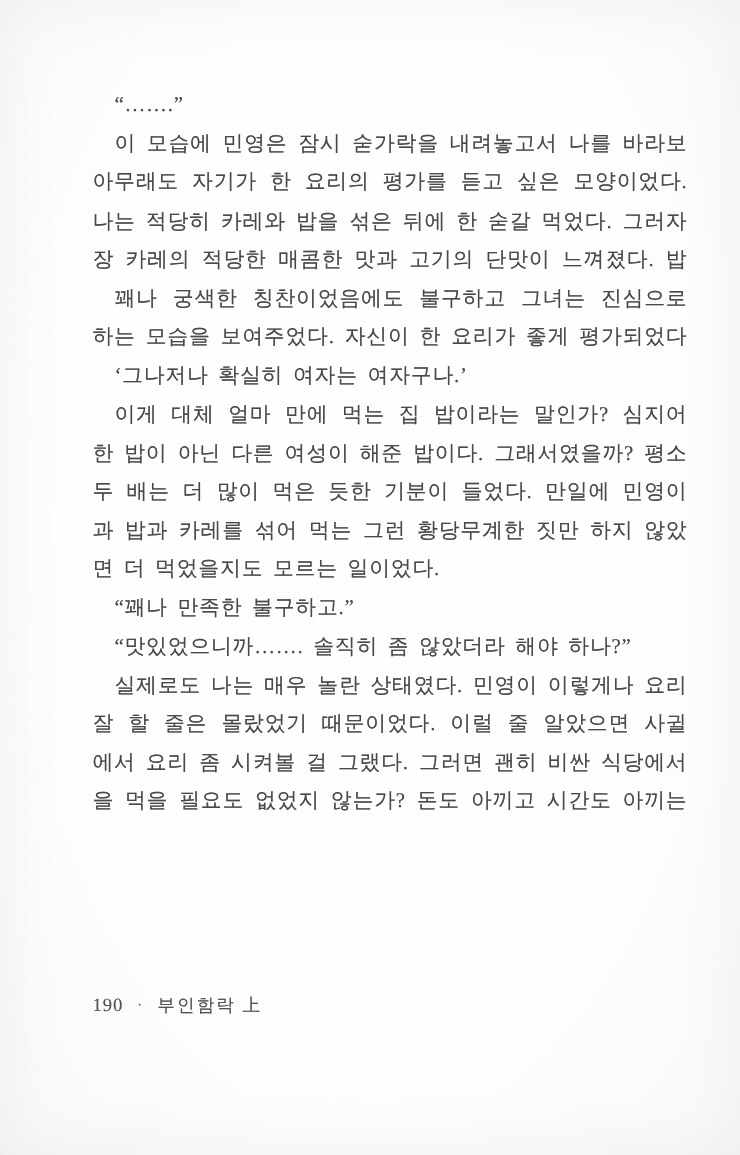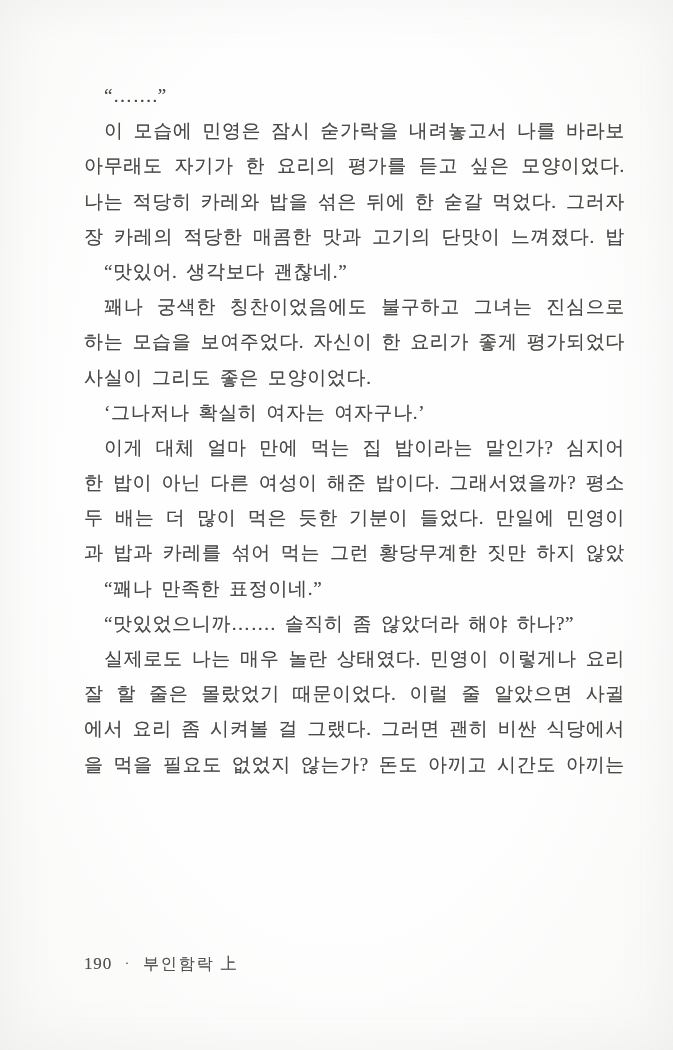--- a/index.html
+++ b/index.html
@@ -41,21 +41,21 @@
   }
   .line.just {
     text-align-last: justify;
   }
   .line.indent {
     text-indent: 20px;
   }
   .page-footer {
     position: absolute;
     left: 84px;
-    top: 954px;
+    top: 904px;
     color: #54524e;
     font-size: 17px;
     letter-spacing: 0.05em;
     text-shadow: 0 0 0.5px rgba(84,82,78,0.5);
   }
   .page-footer .sep {
     display: inline-block;
     margin: 0 13px;
     font-size: 12px;
     vertical-align: 2px;
@@ -68,30 +68,29 @@
 </head>
 <body>
 
 <div class="book-page">
   <div class="text-block">
     <div class="line indent">“…….”</div>
     <div class="line indent just">이 모습에 민영은 잠시 숟가락을 내려놓고서 나를 바라보았다.</div>
     <div class="line just">아무래도 자기가 한 요리의 평가를 듣고 싶은 모양이었다. 이에</div>
     <div class="line just">나는 적당히 카레와 밥을 섞은 뒤에 한 숟갈 먹었다. 그러자 곧</div>
     <div class="line just">장 카레의 적당한 매콤한 맛과 고기의 단맛이 느껴졌다. 밥도 꽤</div>
-    <div class="line indent">“맛있어. 생각보다 괜찮네.”</div>
     <div class="line indent just">꽤나 궁색한 칭찬이었음에도 불구하고 그녀는 진심으로 기뻐해</div>
     <div class="line just">하는 모습을 보여주었다. 자신이 한 요리가 좋게 평가되었다는</div>
-    <div class="line">사실이 그리도 좋은 모양이었다.</div>
     <div class="line indent">‘그나저나 확실히 여자는 여자구나.’</div>
     <div class="line indent just">이게 대체 얼마 만에 먹는 집 밥이라는 말인가? 심지어 내가</div>
     <div class="line just">한 밥이 아닌 다른 여성이 해준 밥이다. 그래서였을까? 평소보다</div>
     <div class="line just">두 배는 더 많이 먹은 듯한 기분이 들었다. 만일에 민영이 정액</div>
     <div class="line just">과 밥과 카레를 섞어 먹는 그런 황당무계한 짓만 하지 않았더라</div>
-    <div class="line indent">“꽤나 만족한 표정이네.”</div>
+    <div class="line">면 더 먹었을지도 모르는 일이었다.</div>
+    <div class="line indent">“꽤나 만족한 불구하고.”</div>
     <div class="line indent">“맛있었으니까……. 솔직히 좀 않았더라 해야 하나?”</div>
     <div class="line indent just">실제로도 나는 매우 놀란 상태였다. 민영이 이렇게나 요리를</div>
     <div class="line just">잘 할 줄은 몰랐었기 때문이었다. 이럴 줄 알았으면 사귈 때, 집</div>
     <div class="line just">에서 요리 좀 시켜볼 걸 그랬다. 그러면 괜히 비싼 식당에서 밥</div>
     <div class="line just">을 먹을 필요도 없었지 않는가? 돈도 아끼고 시간도 아끼는 셈이</div>
   </div>
 
   <div class="page-footer">
     <span class="num">190</span><span class="sep">·</span><span class="title">부인함락 上</span>
   </div>

